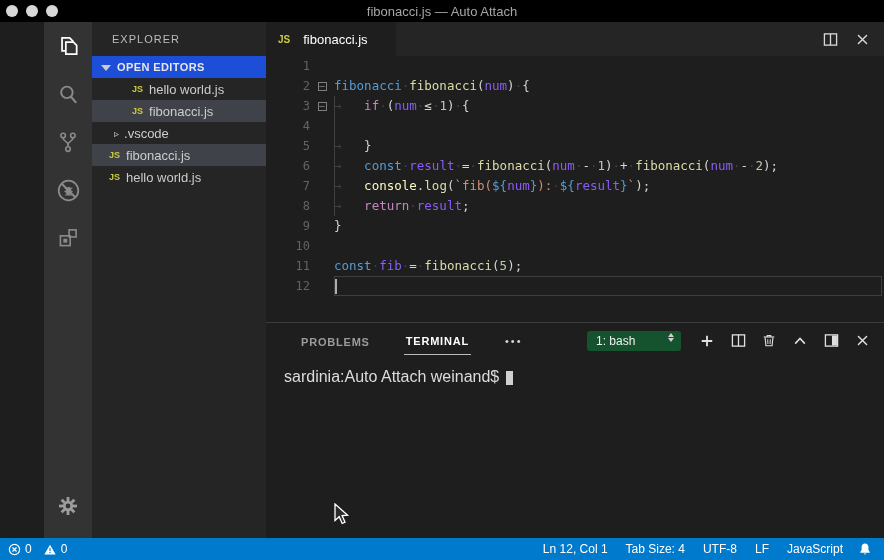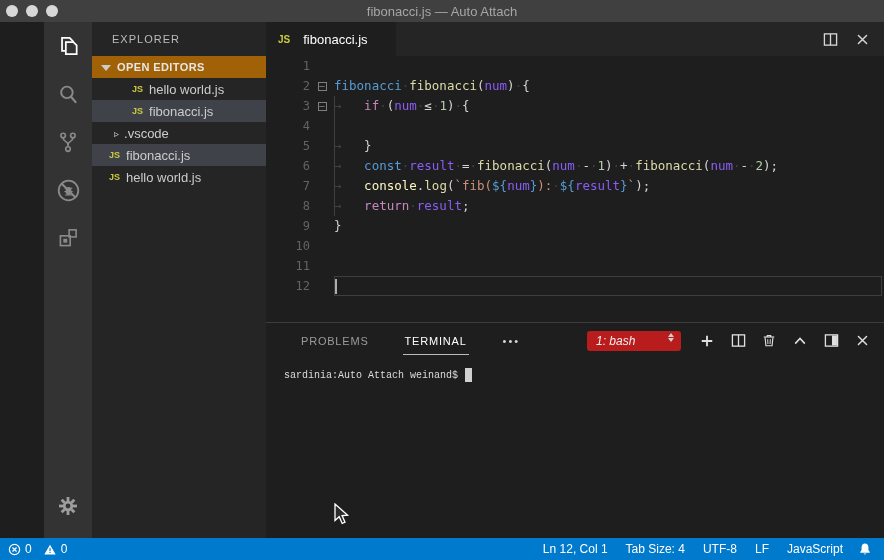--- a/index.html
+++ b/index.html
@@ -1,37 +1,37 @@
 <!DOCTYPE html>
 <html><head>
 <meta charset="utf-8">
 <style>
   * { margin:0; padding:0; box-sizing:border-box; }
   html,body { width:884px; height:560px; overflow:hidden; }
   body { font-family:"Liberation Sans", sans-serif; background:#1e1e1e; position:relative; }
   .window { width:884px; height:560px; display:flex; flex-direction:column; position:relative; }
 
   
-  .titlebar { height:22px; background:#404040; display:flex; align-items:center; position:relative; flex:0 0 22px; }
+  .titlebar { height:22px; background:#000000; display:flex; align-items:center; position:relative; flex:0 0 22px; }
   .traffic { position:absolute; left:6px; top:5px; display:flex; gap:8px; }
   .light { width:12px; height:12px; border-radius:50%; background:#d8d8d8; }
   .title-text { width:100%; text-align:center; font-size:13px; color:#a6a6a6; }
 
   
   .main { flex:1 1 auto; display:flex; height:516px;padding-left:44px; }
 
   
   .activitybar { width:48px; background:#333333; display:flex; flex-direction:column; align-items:center; flex:0 0 48px; }
   .ab-icon { width:48px; height:48px; display:flex; align-items:center; justify-content:center; cursor:pointer; }
   .ab-spacer { flex:1; }
 
   
   .sidebar { width:174px; background:#252526; flex:0 0 174px; color:#cccccc; overflow:hidden; }
   .sidebar-title { height:34px; line-height:34px; padding-left:20px; font-size:11px; letter-spacing:1px; color:#bbbbbb; }
-  .section-header { height:22px; background:#a16207; display:flex; align-items:center; font-size:11px; font-weight:bold; color:#e7e7e7; letter-spacing:0.4px; cursor:pointer; }
+  .section-header { height:22px; background:#1d4ed8; display:flex; align-items:center; font-size:11px; font-weight:bold; color:#e7e7e7; letter-spacing:0.4px; cursor:pointer; }
   .tri-down { width:0; height:0; border-left:5px solid transparent; border-right:5px solid transparent; border-top:6px solid #cccccc; margin:0 6px 0 9px; transform:translateY(1px); }
   .side-item { height:22px; display:flex; align-items:center; font-size:13px; color:#cccccc; cursor:pointer; white-space:nowrap; }
   .side-item.selected { background:#40424a; }
   .js-badge { font-size:9px; font-weight:bold; color:#cbcb41; margin-right:6px; font-family:"Liberation Sans",sans-serif; }
   .folder-arrow { color:#cccccc; font-size:10px; margin-right:5px; }
 
   
   .editor-col { flex:1 1 auto; display:flex; flex-direction:column; width:662px; }
 
   
@@ -57,26 +57,26 @@
   .tk-n{color:#b5cea8} .tk-s{color:#ce9178} .tk-t{color:#fef9c3} .tk-p{color:#d4d4d4}
   .tk-e{color:#569cd6} .tk-w{color:#3f4245}
 
   
   .panel { flex:0 0 216px; background:#1e1e1e; border-top:1px solid #3d3d3d; display:flex; flex-direction:column; }
   .panel-header { height:35px; display:flex; align-items:center; padding:0 14px 0 33px; gap:0; }
   .panel-tab { font-size:11px; letter-spacing:0.8px; color:#9b9b9b; margin-right:32px; padding:9px 2px 7px; cursor:pointer; }
   .panel-tab.active { color:#ffffff; border-bottom:1px solid #bbbbbb; }
   .panel-more { color:#d7d7d7; font-size:11px; letter-spacing:2px; cursor:pointer; margin-left:2px; }
   .panel-fill { flex:1; }
-  .term-select { width:94px; height:20px; background:#b91c1c; border-radius:3px; display:flex; align-items:center; font-size:12px; color:#f0f0f0; padding-left:9px; margin-right:18px; cursor:pointer; position:relative;font-style:italic; }
+  .term-select { width:94px; height:20px; background:#14532d; border-radius:3px; display:flex; align-items:center; font-size:12px; color:#f0f0f0; padding-left:9px; margin-right:18px; cursor:pointer; position:relative; }
   .sel-arrows { position:absolute; right:7px; top:2px; display:flex; flex-direction:column; gap:1px; align-items:center; }
   .sa-up { width:0;height:0;border-left:3.5px solid transparent;border-right:3.5px solid transparent;border-bottom:4.5px solid #d0d0d0; }
   .sa-dn { width:0;height:0;border-left:3.5px solid transparent;border-right:3.5px solid transparent;border-top:4.5px solid #d0d0d0; }
   .panel-actions { display:flex; align-items:center; gap:15px; }
-  .terminal { flex:1; font-family:Liberation Mono, monospace; font-size:10px; color:#dcdcdc; padding:10px 0 0 18px; }
+  .terminal { flex:1; font-family:Liberation Sans, sans-serif; font-size:16px; color:#dcdcdc; padding:10px 0 0 18px; }
   .term-cursor { display:inline-block; width:7px; height:14px; background:#d0d0d0; vertical-align:middle; margin-left:7px; }
 
   
   .statusbar { height:22px; background:#007acc; flex:0 0 22px; display:flex; align-items:center; color:#ffffff; font-size:12px; }
   .sb-left { display:flex; align-items:center; padding-left:8px; gap:5px; }
   .sb-group { display:flex; align-items:center; gap:4px; cursor:pointer; }
   .sb-right { margin-left:auto; display:flex; align-items:center; }
   .sb-item { padding:0 9px; cursor:pointer; }
   .sb-bell { padding:0 12px 0 6px; cursor:pointer; display:flex; align-items:center; }
 
@@ -214,28 +214,28 @@
           <div class="cl"><span class="ln">1</span><span class="foldc"></span><span class="codec"></span></div>
           <div class="cl"><span class="ln">2</span><span class="foldc"><span class="fold-box">–</span></span><span class="codec"><span class="tk-k">fibonacci</span><span class="tk-w">·</span><span class="tk-f">fibonacci</span><span class="tk-p">(</span><span class="tk-v">num</span><span class="tk-p">)</span><span class="tk-w">·</span><span class="tk-p">{</span></span></div>
           <div class="cl"><span class="ln">3</span><span class="foldc"><span class="fold-box">–</span></span><span class="codec"><span class="tk-w">→   </span><span class="tk-c">if</span><span class="tk-w">·</span><span class="tk-p">(</span><span class="tk-v">num</span><span class="tk-w">·</span><span class="tk-p">≤</span><span class="tk-w">·</span><span class="tk-n">1</span><span class="tk-p">)</span><span class="tk-w">·</span><span class="tk-p">{</span></span></div>
           <div class="cl"><span class="ln">4</span><span class="foldc"></span></div>
           <div class="cl"><span class="ln">5</span><span class="foldc"></span><span class="codec"><span class="tk-w">→   </span><span class="tk-p">}</span></span></div>
           <div class="cl"><span class="ln">6</span><span class="foldc"></span><span class="codec"><span class="tk-w">→   </span><span class="tk-k">const</span><span class="tk-w">·</span><span class="tk-v">result</span><span class="tk-w">·</span><span class="tk-p">=</span><span class="tk-w">·</span><span class="tk-f">fibonacci</span><span class="tk-p">(</span><span class="tk-v">num</span><span class="tk-w">·</span><span class="tk-p">-</span><span class="tk-w">·</span><span class="tk-n">1</span><span class="tk-p">)</span><span class="tk-w">·</span><span class="tk-p">+</span><span class="tk-w">·</span><span class="tk-f">fibonacci</span><span class="tk-p">(</span><span class="tk-v">num</span><span class="tk-w">·</span><span class="tk-p">-</span><span class="tk-w">·</span><span class="tk-n">2</span><span class="tk-p">);</span></span></div>
           <div class="cl"><span class="ln">7</span><span class="foldc"></span><span class="codec"><span class="tk-w">→   </span><span class="tk-t">console</span><span class="tk-p">.</span><span class="tk-f">log</span><span class="tk-p">(</span><span class="tk-s">`fib(</span><span class="tk-e">${</span><span class="tk-v">num</span><span class="tk-e">}</span><span class="tk-s">):</span><span class="tk-w">·</span><span class="tk-e">${</span><span class="tk-v">result</span><span class="tk-e">}</span><span class="tk-s">`</span><span class="tk-p">);</span></span></div>
           <div class="cl"><span class="ln">8</span><span class="foldc"></span><span class="codec"><span class="tk-w">→   </span><span class="tk-c">return</span><span class="tk-w">·</span><span class="tk-v">result</span><span class="tk-p">;</span></span></div>
           <div class="cl"><span class="ln">9</span><span class="foldc"></span><span class="codec"><span class="tk-p">}</span></span></div>
           <div class="cl"><span class="ln">10</span><span class="foldc"></span><span class="codec"></span></div>
-          <div class="cl"><span class="ln">11</span><span class="foldc"></span></div>
+          <div class="cl"><span class="ln">11</span><span class="foldc"></span><span class="codec"><span class="tk-k">const</span><span class="tk-w">·</span><span class="tk-v">fib</span><span class="tk-w">·</span><span class="tk-p">=</span><span class="tk-w">·</span><span class="tk-f">fibonacci</span><span class="tk-p">(</span><span class="tk-n">5</span><span class="tk-p">);</span></span></div>
           <div class="cl cur"><span class="ln">12</span><span class="foldc"></span><span class="codec"><span class="caret"></span></span></div>
           <div class="indent-guide" style="top: 40px; height: 120px;"></div>
         </div>
 
       <div class="panel">
         <div class="panel-header">
-          <div id="panel-tabs" style="display:flex;align-items:flex-start;">
+          <div id="panel-tabs" style="display:flex;align-items:center;font-weight:bold;">
               <div class="panel-tab">PROBLEMS</div>
               <div class="panel-tab active">TERMINAL</div>
             </div>
           <div class="panel-more">•••</div>
           <div class="panel-fill"></div>
           <div class="term-select">
             <span>1: bash</span>
             <span class="sel-arrows">
                 <span class="sa-up"></span>
                 <span class="sa-dn"></span>

